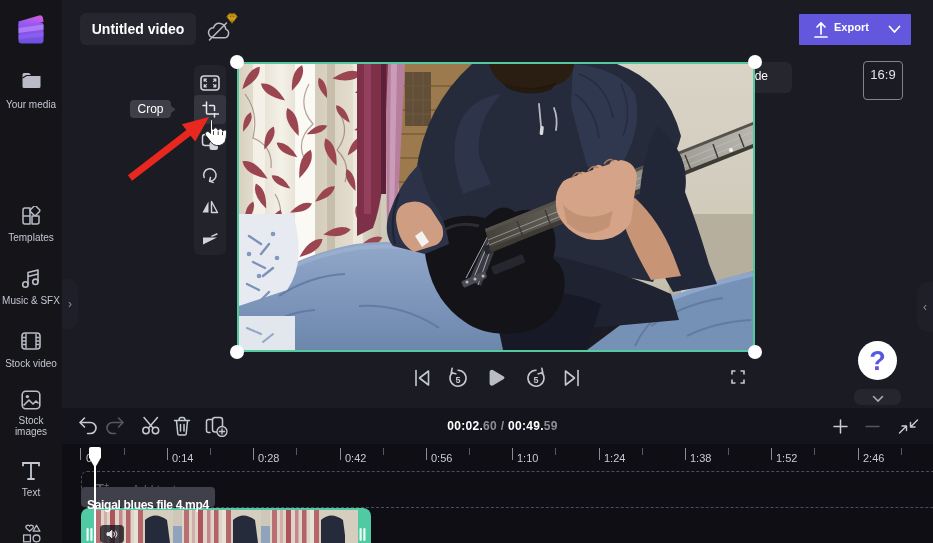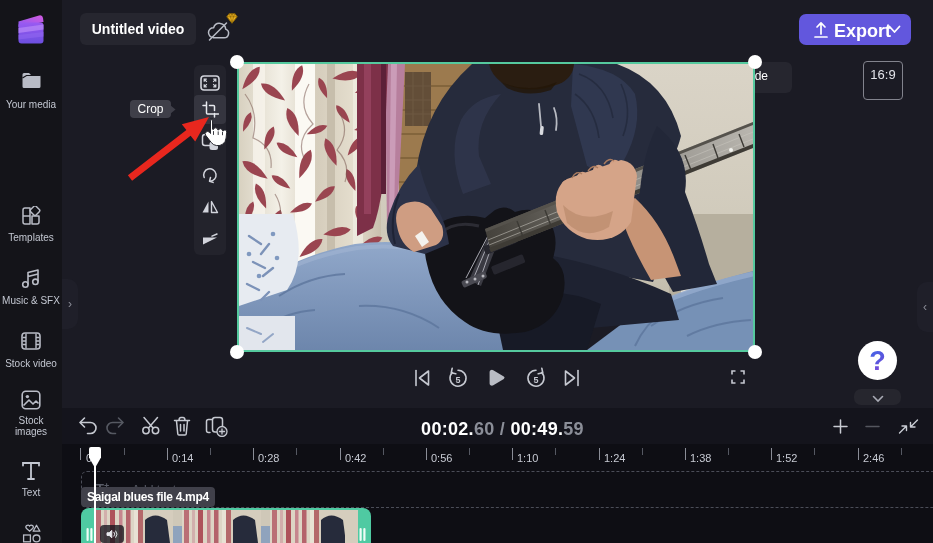--- a/index.html
+++ b/index.html
@@ -6,43 +6,43 @@
   html,body { width:933px; height:543px; overflow:hidden; }
   body { background:#1b1b24; font-family:"Liberation Sans",sans-serif; position:relative; }
   .abs { position:absolute; }
   
   #sidebar { position:absolute; left:0; top:0; width:62px; height:543px; background:#141419; z-index:5; }
   .sbitem { position:absolute; left:0; width:62px; text-align:center; color:#c3c7d1; font-size:10px; line-height:11px; }
   .sbitem svg { display:block; margin:0 auto; }
   
   #titlebox { position:absolute; left:80px; top:13px; width:116px; height:32px; background:#26262f; border-radius:6px; color:#fff; font-size:14px; font-weight:bold; line-height:32px; text-align:center; }
   #upgrade { position:absolute; left:685px; top:14px; width:107px; height:31px; background:#26262f; border-radius:6px; color:#fff; font-size:12px; font-weight:normal;margin-top:48px; }
-  #export { position:absolute; left:799px; top:14px; width:112px; height:31px; background:#6257dd; border-radius:7px; color:#fff; font-size:18px; font-weight:bold; }
+  #export { position:absolute; left:799px; top:14px; width:112px; height:31px; background:#6257dd; border-radius:1px; color:#fff; font-size:11px; font-weight:bold; }
   
   #videoframe { position:absolute; left:237px; top:62px; width:518px; height:290px; border:2px solid #55c99e; }
   .handle { position:absolute; width:14px; height:14px; background:#fff; border-radius:50%; z-index:9; }
   #ratio { position:absolute; left:863px; top:61px; width:40px; height:39px; border:1px solid #82838d; border-radius:4px; color:#e3e4ea; font-size:13px; text-align:center; line-height:25px; }
   #tools { position:absolute; left:194px; top:65px; width:32px; height:190px; background:#23232c; border-radius:6px; z-index:8; }
   .tool { position:absolute; left:0; width:32px; height:31px; display:flex; align-items:center; justify-content:center; }
   #croptip { position:absolute; left:130px; top:100px; width:41px; height:18px; background:#3f3f49; border-radius:4px; color:#fff; font-size:12px; text-align:center; line-height:18px; z-index:10; }
   .sidetab { position:absolute; width:16px; height:50px; background:#1f1f29; color:#8a8c96; font-size:12px; display:flex; align-items:center; justify-content:center; }
   
   #help { position:absolute; left:858px; top:341px; width:39px; height:39px; background:#fff; border-radius:50%; z-index:9; text-align:center; }
   #helptab { position:absolute; left:854px; top:389px; width:47px; height:16px; background:#26262e; border-radius:7px; z-index:8; text-align:center; }
   
   #tl { position:absolute; left:62px; top:408px; width:871px; height:135px; background:#14141c; }
   #tracks { position:absolute; left:62px; top:444px; width:871px; height:99px; background:#0e0e14; }
-  #timetext { position:absolute; left:72px; right:0; top:419px; text-align:center; font-size:18px; font-weight:bold; color:#fff; letter-spacing:0.3px; }
+  #timetext { position:absolute; left:72px; right:0; top:419px; text-align:center; font-size:12px; font-weight:bold; color:#fff; letter-spacing:0.3px; }
   #timetext .dim { color:#8b8e98; }
   .rlabel { position:absolute; top:452px; font-size:11px; color:#c7cad3; }
   .rtickM { position:absolute; top:448px; width:1px; height:12px; background:#8a8d97; }
   .rtickm { position:absolute; top:448px; width:1px; height:7px; background:#555862; }
   #addtext { position:absolute; left:81px; top:471px; width:858px; height:37px; border:1px dashed #4b4d58; border-radius:6px; }
   #addtext span { color:#5a5d68; font-size:12px; }
-  #cliptip { position:absolute; left:81px; top:487px; white-space:nowrap; width:auto; height:20px; background:#40404a; border-radius:4px; color:#fff; font-size:12px; font-weight:bold; letter-spacing:-0.3px; line-height:20px; padding:0 6px; z-index:12; }
+  #cliptip { position:absolute; left:81px; top:487px; white-space:nowrap; width:auto; height:20px; background:#40404a; border-radius:4px; color:#fff; font-size:12px; font-weight:bold; letter-spacing:-0.3px; line-height:20px; padding:8px 6px; z-index:12; }
   #clip { position:absolute; left:81px; top:508px; width:290px; height:35px; border-radius:8px 8px 0 0; background:#4fcaa2; z-index:5; overflow:hidden; }
   #playhead { position:absolute; left:94px; top:447px; width:2px; height:96px; background:#fff; z-index:13; }
 </style>
 </head>
 <body>
 
 <div id="sidebar">
   <svg class="abs" style="left:15px;top:11px" width="33" height="38" viewBox="0 0 33 38">
     <defs>
       <linearGradient id="lgA" x1="0" y1="1" x2="1" y2="0">

